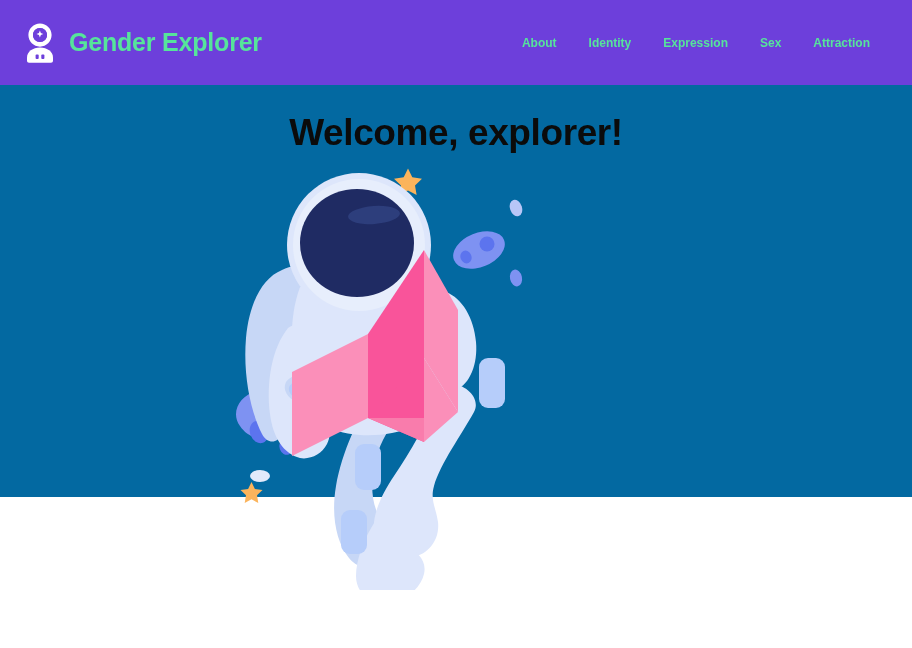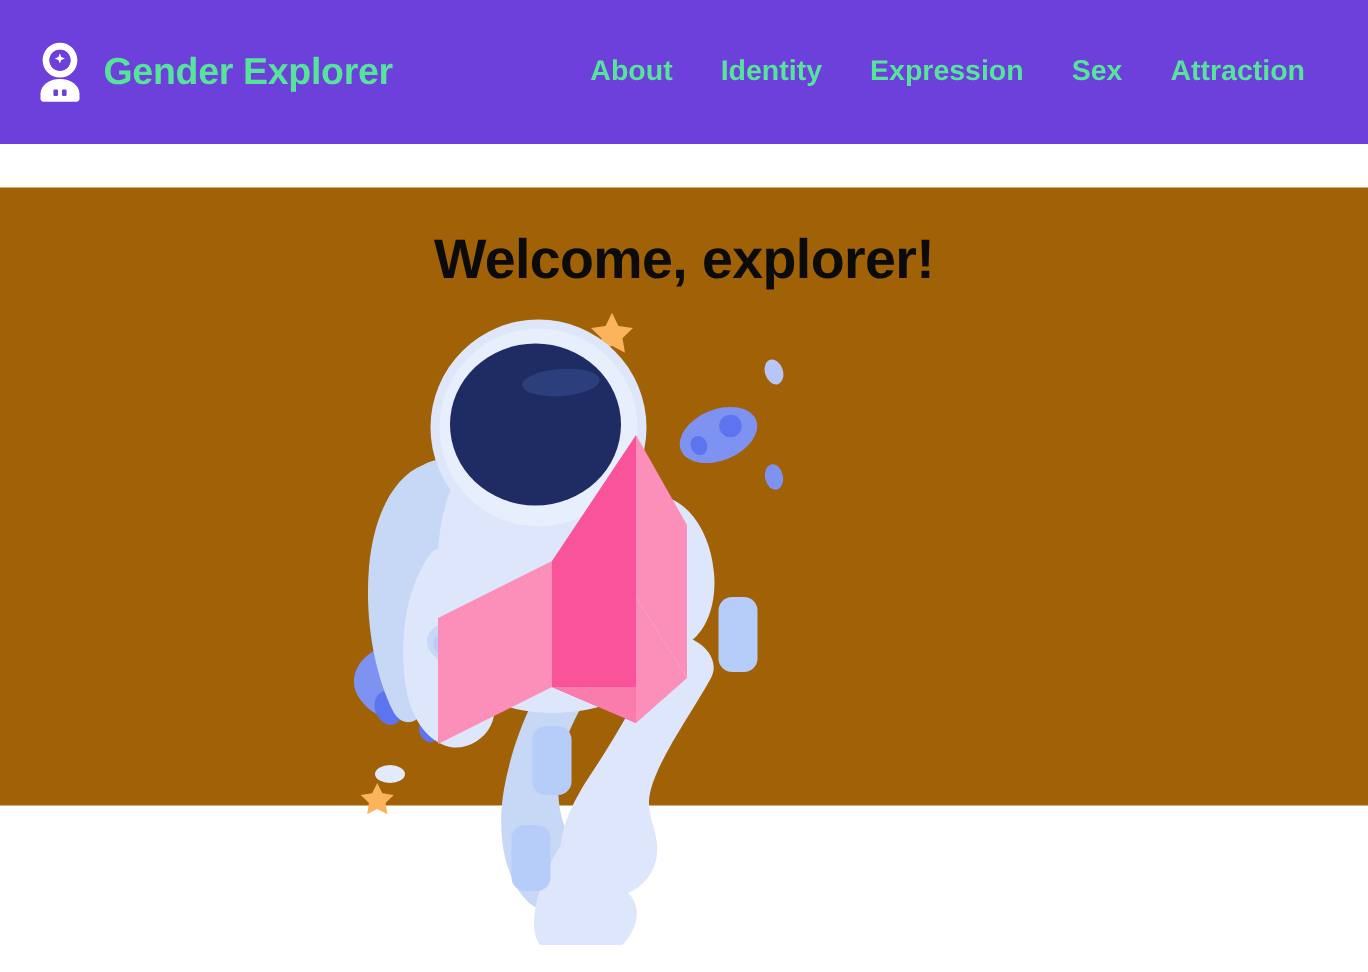--- a/index.html
+++ b/index.html
@@ -11,21 +11,21 @@
   body {
     width: 912px;
     height: 648px;
     background: #ffffff;
     font-family: "Liberation Sans", sans-serif;
     overflow: hidden;
   }
 
   
   .site-header {
-    height: 96px;
+    height: 85px;
     background: #6D3FDB;
     display: flex;
     align-items: center;
     justify-content: space-between;
     padding: 0 24px 0 22px;
     width: 100%;
   }
   .brand {
     display: flex;
     align-items: center;
@@ -48,37 +48,36 @@
   }
 
   .main-nav {
     display: flex;
     align-items: center;
     gap: 0;
     margin-right: 2px;
   }
   .nav-link {
     color: #56E49B;
-    font-size: 19px;
+    font-size: 12px;
     font-weight: bold;
     text-decoration: none;
     padding: 6px 16px;
     white-space: nowrap;
     cursor: pointer;
   }
 
   
   .page-main {
     width: 100%;
     height: 412px;
     display: flex;
     flex-direction: column;
     align-items: center;
-    background: #a16207;
-    margin-top: 29px;
+    background: #0369a1;
   }
   .page-title {
     margin: 0;
     padding-top: 27px;
     font-size: 37px;
     font-weight: bold;
     color: #0b0b0b;
     letter-spacing: -0.4px;
     text-align: center;
     line-height: 1.15;

